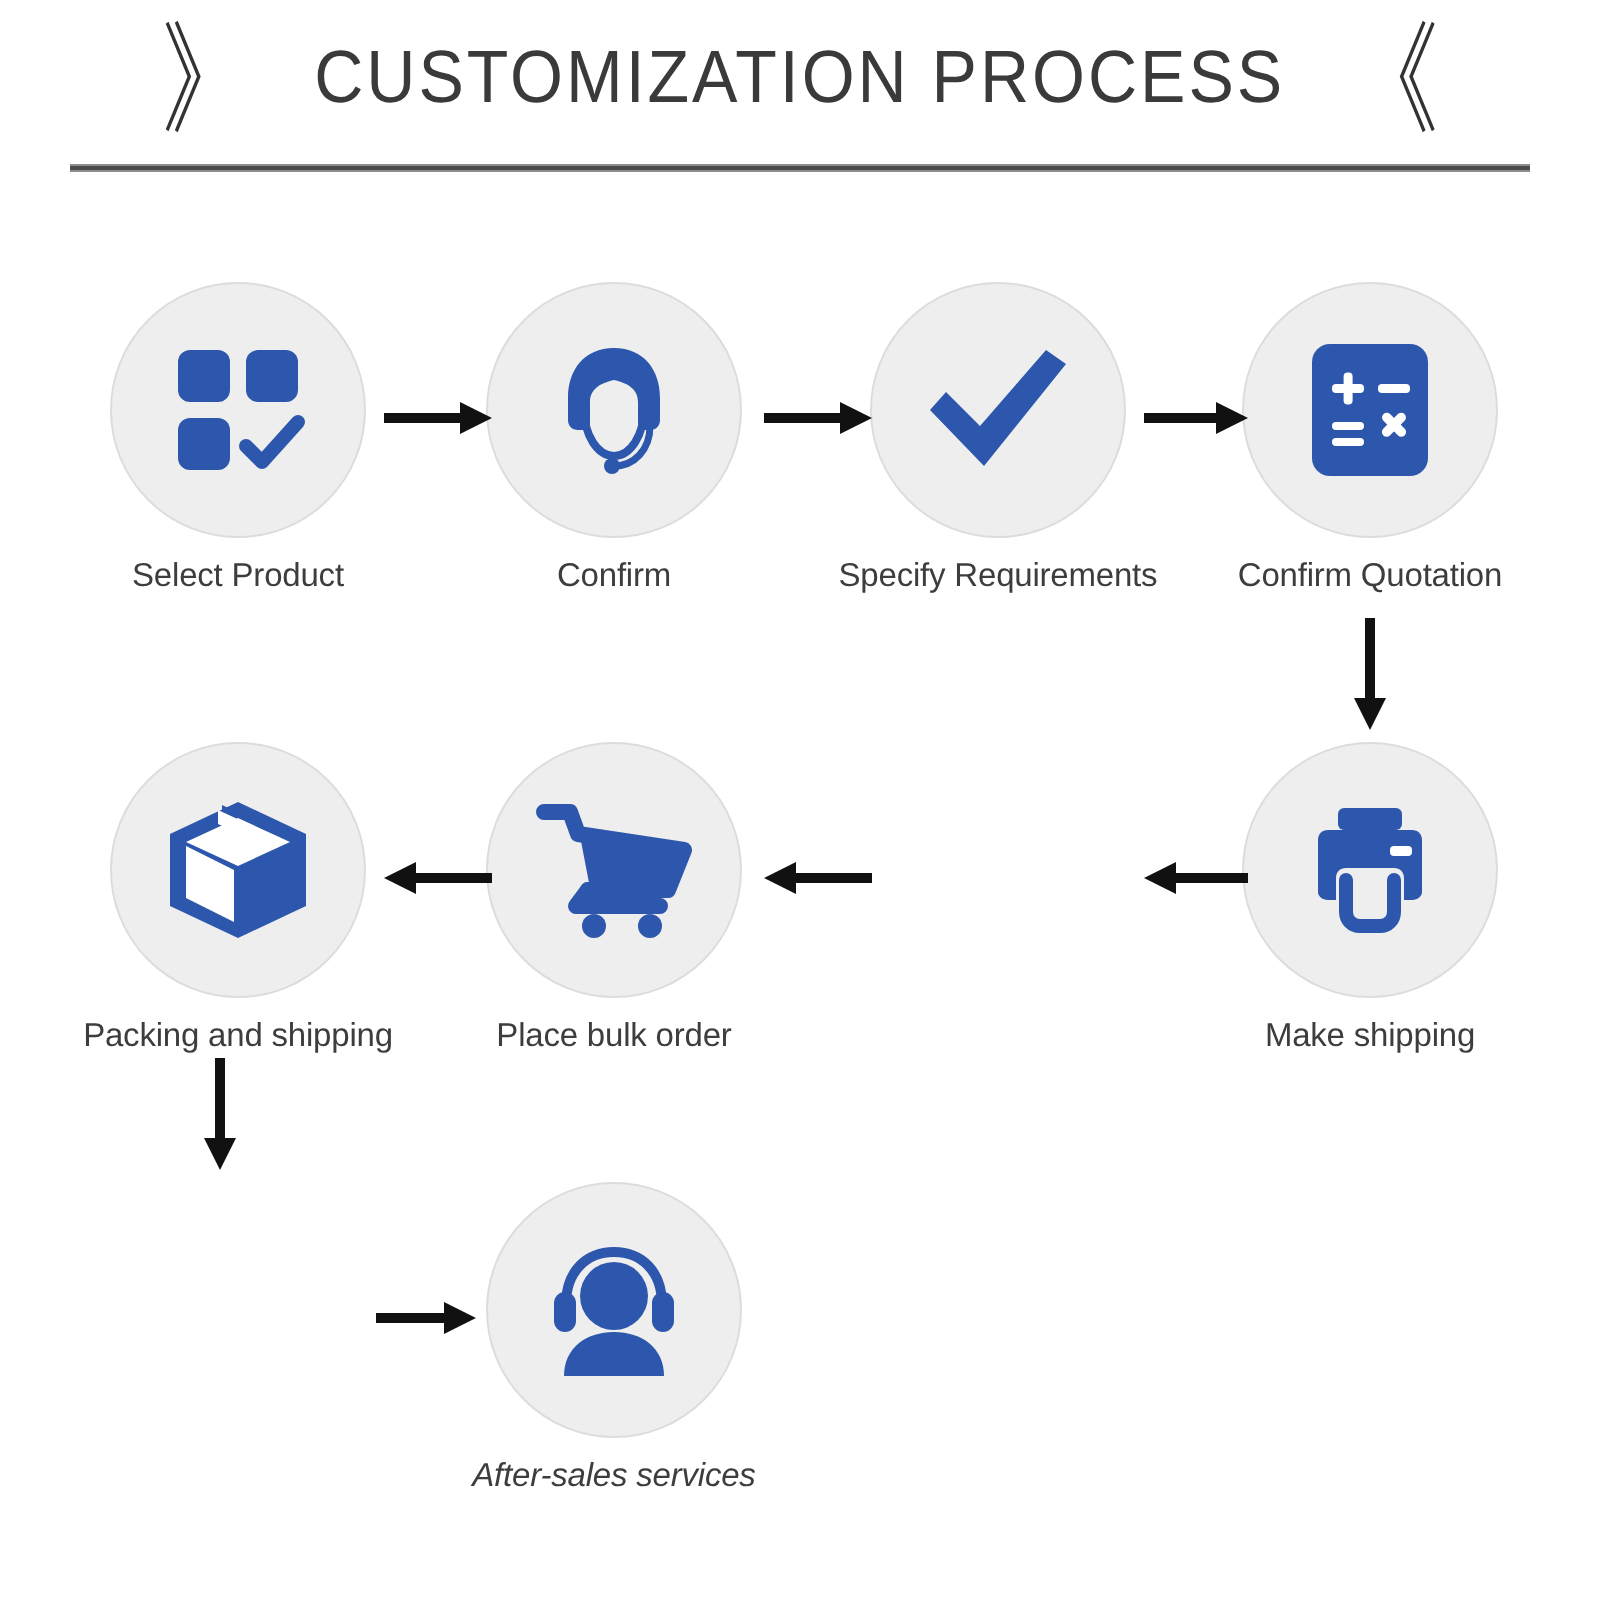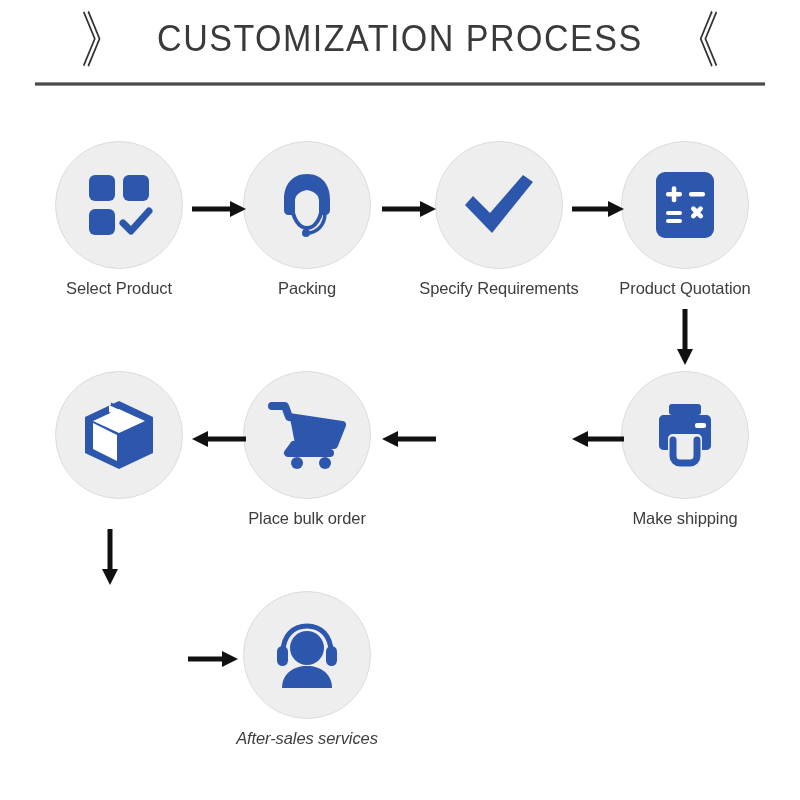--- a/index.html
+++ b/index.html
@@ -128,21 +128,21 @@
     <div class="circle">
       <svg width="74" height="74" viewBox="0 0 74 74">
         <path d="M37 6 C22 6 14 17 14 31 L14 42 C14 45 16 47 19 47 L22 47 C24 47 25 45 25 43
                  L25 33 C25 28 28 24 37 22 C46 24 49 28 49 33 L49 43 C49 45 50 47 52 47
                  L55 47 C58 47 60 45 60 42 L60 31 C60 17 52 6 37 6 Z" fill="#2D57AD"></path>
         <path d="M22 36 C22 50 29 60 37 60 C45 60 52 50 52 36" fill="none" stroke="#2D57AD" stroke-width="4"></path>
         <path d="M55 45 C55 57 47 65 37 65" fill="none" stroke="#2D57AD" stroke-width="3.5" stroke-linecap="round"></path>
         <circle cx="36" cy="65" r="4" fill="#2D57AD"></circle>
       </svg>
     </div>
-    <div class="node-label">Packing</div>
+    <div class="node-label">Confirm</div>
   </div>
 
   <div class="node" style="left:409px; top:55px;text-align:center;">
     <div class="circle">
       <svg width="76" height="66" viewBox="0 0 76 66">
         <path d="M4 33 L12 24 L29 41 L62 3 L72 10 L31 61 Z" fill="#2D57AD"></path>
       </svg>
     </div>
     <div class="node-label">Specify Requirements</div>
   </div>
@@ -153,21 +153,21 @@
         <rect x="2" y="2" width="58" height="66" rx="9" fill="#2D57AD"></rect>
         <rect x="12" y="22" width="16" height="4.5" rx="2" fill="#ffffff"></rect>
         <rect x="17.8" y="16.2" width="4.5" height="16" rx="2" fill="#ffffff"></rect>
         <rect x="35" y="22" width="16" height="4.5" rx="2" fill="#ffffff"></rect>
         <rect x="12" y="41" width="16" height="4" rx="2" fill="#ffffff"></rect>
         <rect x="12" y="49" width="16" height="4" rx="2" fill="#ffffff"></rect>
         <rect x="35.5" y="40" width="15" height="4.7" rx="2.3" fill="#ffffff" transform="rotate(45 43 42.4)"></rect>
         <rect x="35.5" y="40" width="15" height="4.7" rx="2.3" fill="#ffffff" transform="rotate(-45 43 42.4)"></rect>
       </svg>
     </div>
-    <div class="node-label">Product Quotation</div>
+    <div class="node-label">Confirm Quotation</div>
   </div>
 
   <div class="node" style="left:595px; top:285px;">
     <div class="circle">
       <svg width="72" height="66" viewBox="0 0 72 66">
         <rect x="20" y="2" width="32" height="11" rx="3" fill="#2D57AD"></rect>
         <path d="M10 18 C10 15 12 13 15 13 L57 13 C60 13 62 15 62 18 L62 44 C62 46 60 48 57 48
                  L53 48 L53 37 C53 34 51 32 48 32 L24 32 C21 32 19 34 19 37 L19 48 L15 48
                  C12 48 10 46 10 44 Z" fill="#2D57AD"></path>
         <rect x="46" y="21" width="11" height="5" rx="2" fill="#ffffff"></rect>
@@ -194,20 +194,21 @@
   <div class="node" style="left:29px; top:285px;">
     <div class="circle">
       <svg width="76" height="76" viewBox="0 0 76 76">
         <path d="M38 4 L72 20 L72 56 L38 72 L4 56 L4 20 Z" fill="#2D57AD"></path>
         <path d="M38 12 L64 24 L38 36 L12 24 Z" fill="#ffffff"></path>
         <path d="M12 26 L36 38 L36 64 L12 52 Z" fill="#ffffff"></path>
         <path d="M28 8 L54 20 L54 27 L28 15 Z" fill="#ffffff"></path>
         <path d="M30 5.5 L56 17.5 L56 20 L30 8 Z" fill="#2D57AD"></path>
       </svg>
     </div>
+    <div class="node-label">Packing and shipping</div>
   </div>
 
 
   <div class="node" style="left:217px; top:505px;font-style:italic;">
     <div class="circle">
       <svg width="76" height="70" viewBox="0 0 76 70">
         <path d="M14 32 C14 16 24 6 38 6 C52 6 62 16 62 32" fill="none" stroke="#2D57AD" stroke-width="5" stroke-linecap="round"></path>
         <rect x="8" y="26" width="11" height="20" rx="5.5" fill="#2D57AD"></rect>
         <rect x="57" y="26" width="11" height="20" rx="5.5" fill="#2D57AD"></rect>
         <circle cx="38" cy="28" r="17" fill="#2D57AD"></circle>

